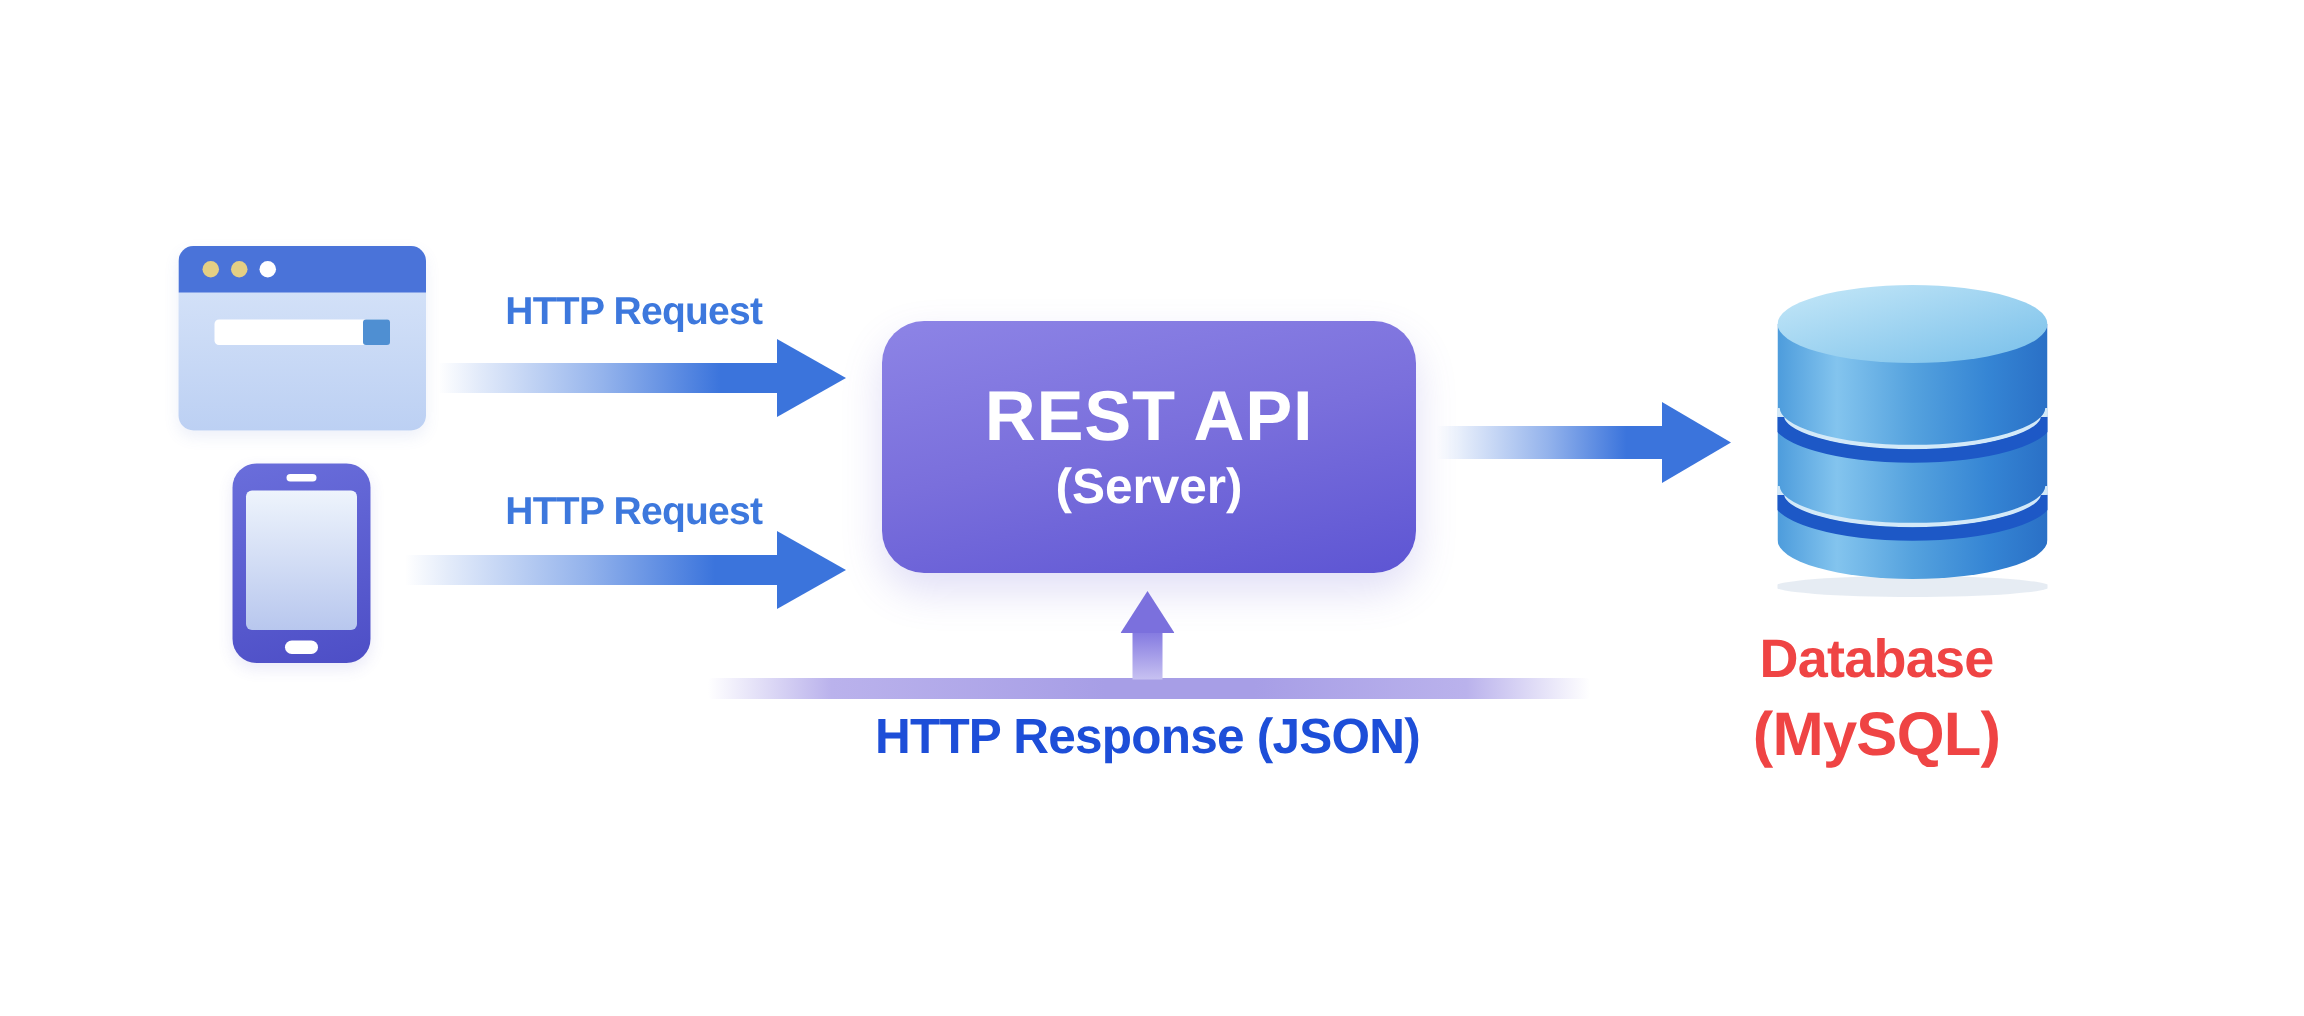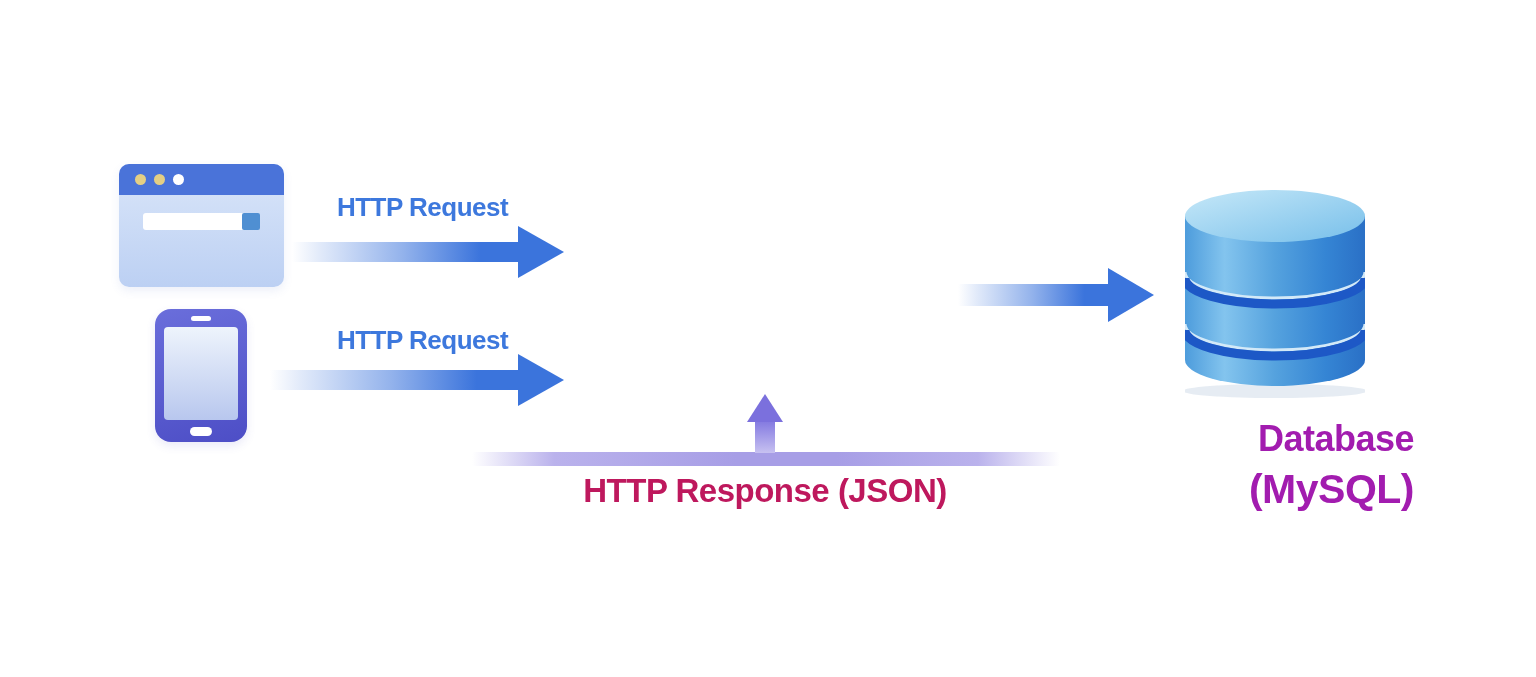--- a/index.html
+++ b/index.html
@@ -61,21 +61,21 @@
     clip-path:polygon(0 0, 100% 50%, 0 100%);
   }
 
   
   .req-label {
     width:275px; text-align:center; font-size:26px; font-weight:bold; color:#3d78dd;
     letter-spacing:-0.5px; white-space:nowrap;
   }
   .resp-label {
     left:565px; top:472px; width:400px; text-align:center;
-    font-size:33px; font-weight:bold; color:#be185d; letter-spacing:-0.5px; white-space:nowrap;
+    font-size:33px; font-weight:bold; color:#1d4ed8; letter-spacing:-0.5px; white-space:nowrap;
   }
 
   
   .server {
     left:588px; top:214px; width:356px; height:168px; border-radius:28px;
     background:linear-gradient(168deg,#8d84e6 0%,#7a6fdc 48%,#5d55d3 100%);
     box-shadow:0 12px 28px rgba(100,90,210,0.20);
     display:flex; flex-direction:column; align-items:center; justify-content:center;
     color:#ffffff;
   }
@@ -92,21 +92,21 @@
     left:755px; top:420px; width:20px; height:33px;
     background:linear-gradient(180deg,#8177e0 0%,#c7c1f1 100%);
   }
   .resp-head {
     left:747px; top:394px; width:36px; height:28px; background:#7b70dd;
     clip-path:polygon(50% 0, 100% 100%, 0 100%);
   }
 
   
   .db-svg { left:1185px; top:188px; width:180px; height:212px; }
-  .db-labels { left:1164px; top:418px; width:250px; text-align:right; color:#a21caf; }
+  .db-labels { left:1126px; top:418px; width:250px; text-align:center; color:#ef4444; }
   .db-title { font-size:36px; font-weight:bold; letter-spacing:-0.5px; }
   .db-subtitle { font-size:41px; font-weight:bold; margin-top:6px; letter-spacing:-0.5px; }
 </style>
 </head>
 <body>
 
 <div class="stage">
 
   <div class="abs browser">
     <div class="browser-header">
@@ -126,20 +126,24 @@
   </div>
 
   <div class="abs req-label" style="left:285px; top:192px;">HTTP Request</div>
   <div class="abs shaft-r" style="left:292px; top:242px; width:230px;"></div>
   <div class="abs head-r" style="left:518px; top:226px;"></div>
 
   <div class="abs req-label" style="left:285px; top:325px;">HTTP Request</div>
   <div class="abs shaft-r" style="left:270px; top:370px; width:252px;"></div>
   <div class="abs head-r" style="left:518px; top:354px;"></div>
 
+  <div class="abs server">
+    <div class="server-title">REST API</div>
+    <div class="server-subtitle">(Server)</div>
+  </div>
 
   <div class="abs shaft-r" style="left:958px; top:284px; width:154px; height:22px;"></div>
   <div class="abs head-r" style="left:1108px; top:268px; height:54px;"></div>
 
   <svg class="abs db-svg" viewBox="0 0 180 212">
     <defs>
       <linearGradient id="dbBody" x1="0" y1="0" x2="1" y2="0">
         <stop offset="0" stop-color="#4d9cdc"></stop>
         <stop offset="0.22" stop-color="#83c4ee"></stop>
         <stop offset="0.5" stop-color="#55a2de"></stop>

